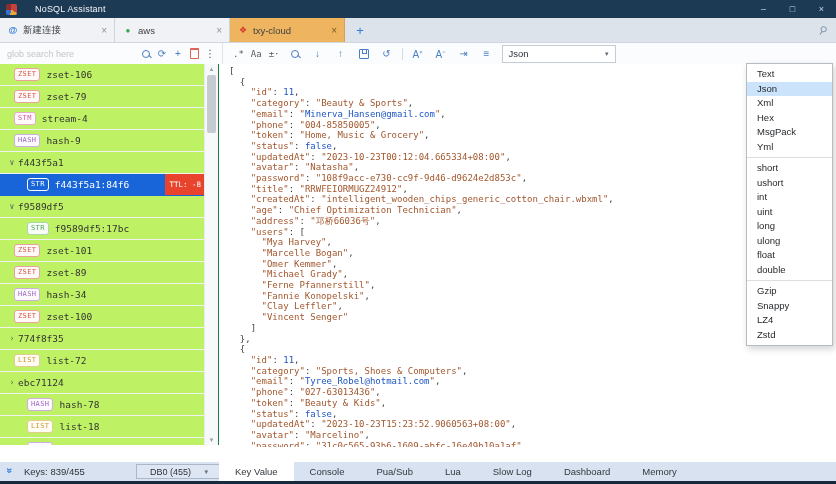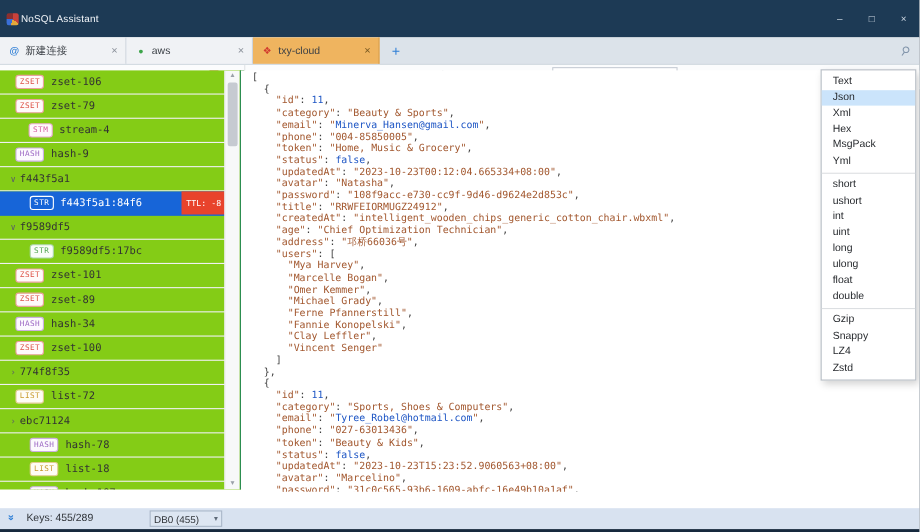--- a/index.html
+++ b/index.html
@@ -1,20 +1,20 @@
 <!DOCTYPE html>
 <html><head>
 <meta charset="utf-8">
 <style>
   html,body{margin:0;padding:0;background:#9aa4ad}
   .app{position:relative;width:836px;height:484px;background:#fff;overflow:hidden;
        font-family:"Liberation Sans",sans-serif;font-size:10px;color:#333;
        box-shadow:0 0 0 1px #7f8b96}
   
-  .titlebar{height:34px;background:#1d3a55;display:flex;align-items:center;padding-left:6px;gap:2px}
+  .titlebar{height:18px;background:#1d3a55;display:flex;align-items:center;padding-left:6px;gap:18px}
   .logo{width:11px;height:11px;border-radius:2px;background:conic-gradient(#c9413b 0 35%,#e3a93b 35% 55%,#3a6fd8 55% 75%,#8c2f2f 75% 100%)}
   .apptitle{color:#f2f5f9;font-size:9px;letter-spacing:.2px}
   .winctl{margin-left:auto;display:flex;height:100%}
   .winbtn{width:29px;height:100%;display:flex;align-items:center;justify-content:center;color:#cdd7e2;font-size:9px}
   
   .tabstrip{height:24px;background:#dce3ea;display:flex;align-items:stretch;border-bottom:1px solid #cfd6de}
   .tab{width:100px;display:flex;align-items:center;padding:0 7px;background:#f0f2f5;border-right:1px solid #ccd3db;font-size:9.5px;color:#3a3f45}
   .tab.active{background:#efb45f;border-right-color:#d9a14e}
   .tab-ic{width:12px;text-align:center;margin-right:4px;font-size:9px}
   .ic-connection{color:#2f7fd6;font-weight:bold}
@@ -41,21 +41,21 @@
   .i-search{display:inline-block;width:6px;height:6px;border:1.3px solid currentColor;border-radius:50%;position:relative}
   .i-search::after{content:"";position:absolute;width:4px;height:1.3px;background:currentColor;transform:rotate(45deg);right:-3px;bottom:-1px}
   .i-trash{display:inline-block;width:7px;height:8px;border:1px solid currentColor;border-top:2.2px solid currentColor;border-radius:1px}
   .i-floppy{display:inline-block;width:8px;height:8px;border:1.2px solid currentColor;border-radius:1px;position:relative}
   .i-floppy::after{content:"";position:absolute;top:0;left:2px;width:3px;height:3px;border:1px solid currentColor;border-top:none}
   .i-copy{position:relative;width:10px;height:11px;display:inline-block;margin-left:6px}
   .i-copy::before{content:"";position:absolute;top:0;right:0;width:6px;height:7px;border:1px solid #95a2b1}
   .i-copy::after{content:"";position:absolute;bottom:0;left:0;width:6px;height:7px;border:1px solid #95a2b1;background:#fff}
   
   .body{position:absolute;top:64px;left:0;right:0;bottom:22px}
-  .sidebar{position:absolute;left:0;top:0;bottom:17px;width:218px;background:#84cc16;border-right:4px solid #15803d;overflow:hidden}
+  .sidebar{position:absolute;left:0;top:0;bottom:17px;width:218px;background:#bef264;border-right:4px solid #15803d;overflow:hidden}
   .rows{margin-right:13px}
   .srow{position:relative;height:21px;display:flex;align-items:center;border-bottom:1px solid #f0f1f2;font-family:"DejaVu Sans Mono",monospace;font-size:9.5px;color:#333}
   .srow.sel{background:#1765d8;border-bottom-color:#1765d8}
   .srow.sel .klabel{color:#fff}
   .badge{font-family:"DejaVu Sans Mono",monospace;font-size:7px;line-height:1;border:1px solid;border-radius:3px;padding:2px 3px;margin-right:6px;letter-spacing:.4px}
   .b-zset{color:#dd5145;border-color:#eaa29a;background:#fefafa}
   .b-stm{color:#d65a9e;border-color:#e9abcc;background:#fef9fc}
   .b-hash{color:#9b66c3;border-color:#ccafe0;background:#fcfafe}
   .b-str{color:#53a654;border-color:#aad6aa;background:#f9fdf9}
   .b-list{color:#c99b2e;border-color:#e2cc90;background:#fefcf5}
@@ -75,21 +75,21 @@
   .p{color:#3f3f3f}.k{color:#a2572e}.s{color:#a2572e}.n{color:#1d55c4}.b{color:#1d55c4}
   .l{color:#1d55c4;}
   .keybar{position:absolute;left:0;right:0;bottom:0;height:15px;background:#fff;border-top:1px solid #ececec;display:flex;align-items:center;padding:0 10px;font-size:9.5px;color:#333}
   .keybar .meta{color:#555}
   .keybar .sep{color:#c9ced4;margin:0 7px}
   .keybar .grow{flex:1}
   
   .statusbar{position:absolute;left:0;right:0;bottom:3px;height:19px;background:#d8e2f0;font-size:9.5px;color:#2f3338}
   .sb-chev{position:absolute;left:7px;top:3px;color:#2f7fd6;font-weight:bold;transform:rotate(90deg);font-size:10px}
   .sb-keys{position:absolute;left:24px;top:4px}
-  .db-select{position:absolute;left:136px;top:2px;width:58px;height:13px;border:1px solid #aab7c9;display:flex;align-items:center;justify-content:space-between;padding:0 3px;font-size:9px;background:#dde6f2}
+  .db-select{position:absolute;left:136px;top:2px;width:58px;height:13px;border:1px solid #aab7c9;display:flex;align-items:center;justify-content:space-between;padding:0 13px;font-size:9px;background:#dde6f2}
   .db-caret{font-size:7px;color:#5f6b79}
   .btabs{position:absolute;left:219px;top:0;bottom:0;display:flex}
   .btab{padding:0 16px;display:flex;align-items:center;color:#33383e}
   .btab.active{background:#fff}
   .bottomstrip{position:absolute;left:0;right:0;bottom:0;height:3px;background:#16293d}
   
   .fmt-menu{position:absolute;left:746px;top:63px;width:85px;background:#fff;border:1px solid #b6bcc4;box-shadow:2px 3px 7px rgba(0,0,0,.18);padding:3px 0;z-index:5;font-size:9.5px;color:#26292d}
   .mi{padding:2px 0 2px 10px;line-height:10.5px}
   .mi.msel{background:#cbe4fb}
   .mdiv{height:1px;background:#dcdfe2;margin:3px 0}
@@ -173,21 +173,21 @@
     <div class="sidebar">
       <div class="rows" id="key-tree">
           <div class="srow" style="padding-left: 14px;">
             <span class="badge b-zset">ZSET</span>
             <span class="klabel">zset-106</span>
           </div>
           <div class="srow" style="padding-left: 14px;">
             <span class="badge b-zset">ZSET</span>
             <span class="klabel">zset-79</span>
           </div>
-          <div class="srow" style="padding-left: 26px;">
+          <div class="srow" style="padding-left: 14px;">
             <span class="badge b-stm">STM</span>
             <span class="klabel">stream-4</span>
           </div>
           <div class="srow" style="padding-left: 14px;">
             <span class="badge b-hash">HASH</span>
             <span class="klabel">hash-9</span>
           </div>
           <div class="srow">
             <span class="chev">∨</span>
             <span class="glabel">f443f5a1</span>
@@ -291,25 +291,34 @@
           <div class="line"><span class="p">    </span><span class="k">"status"</span><span class="p">: </span><span class="b">false</span><span class="p">,</span></div>
           <div class="line"><span class="p">    </span><span class="k">"updatedAt"</span><span class="p">: </span><span class="s">"2023-10-23T15:23:52.9060563+08:00"</span><span class="p">,</span></div>
           <div class="line"><span class="p">    </span><span class="k">"avatar"</span><span class="p">: </span><span class="s">"Marcelino"</span><span class="p">,</span></div>
           <div class="line"><span class="p">    </span><span class="k">"password"</span><span class="p">: </span><span class="s">"31c0c565-93b6-1609-abfc-16e49b10a1af"</span><span class="p">,</span></div>
         </div>
     </div>
   </div>
 
   <div class="statusbar">
     <span class="sb-chev">»</span>
-    <span class="sb-keys">Keys: 455/289</span>
+    <span class="sb-keys">Keys: 839/455</span>
     <div class="db-select">
       <span>DB0 (455)</span>
       <span class="db-caret">▾</span>
     </div>
+    <div class="btabs" id="bottom-tabs">
+        <div class="btab active">Key Value</div>
+        <div class="btab">Console</div>
+        <div class="btab">Pua/Sub</div>
+        <div class="btab">Lua</div>
+        <div class="btab">Slow Log</div>
+        <div class="btab">Dashboard</div>
+        <div class="btab">Memory</div>
+      </div>
   </div>
   <div class="bottomstrip"></div>
 
   <div class="fmt-menu" id="fmt-menu">
       <div class="mi">Text</div>
       <div class="mi msel">Json</div>
       <div class="mi">Xml</div>
       <div class="mi">Hex</div>
       <div class="mi">MsgPack</div>
       <div class="mi">Yml</div>

